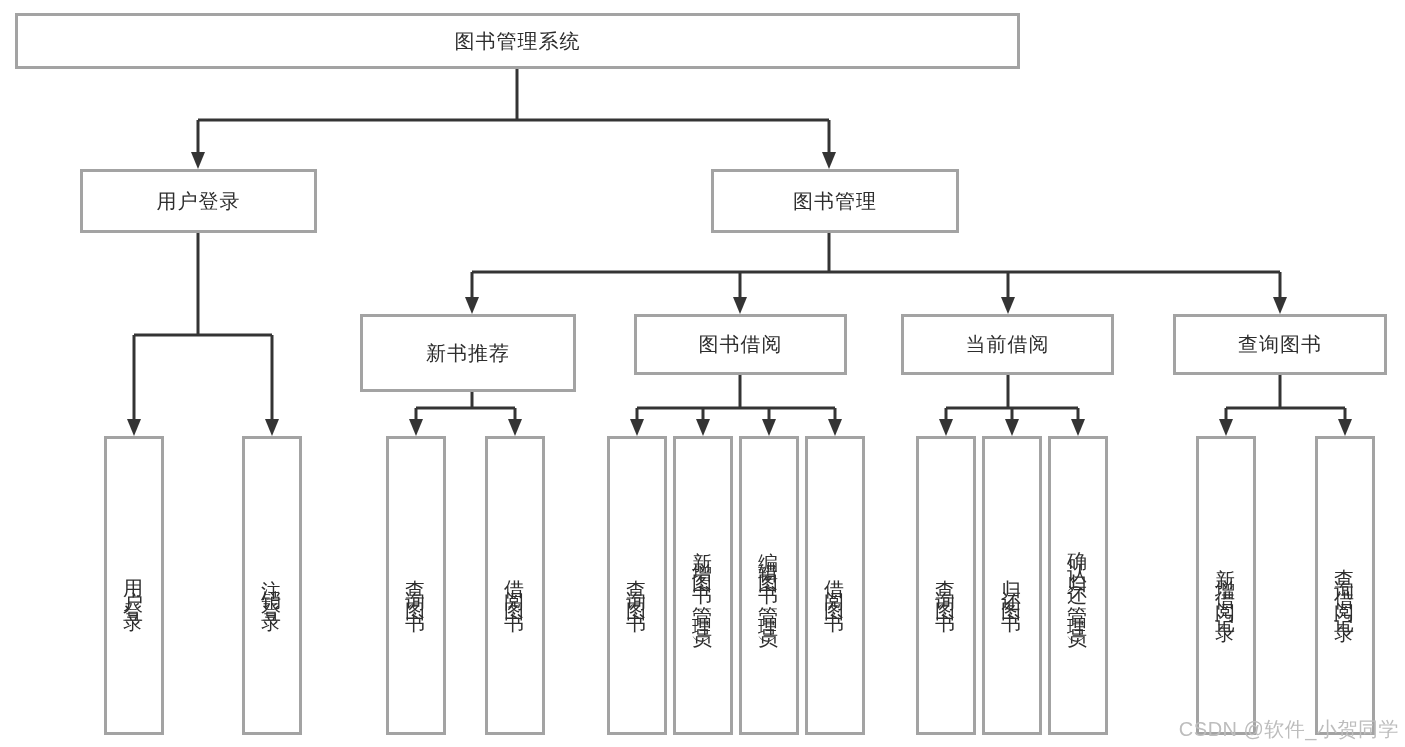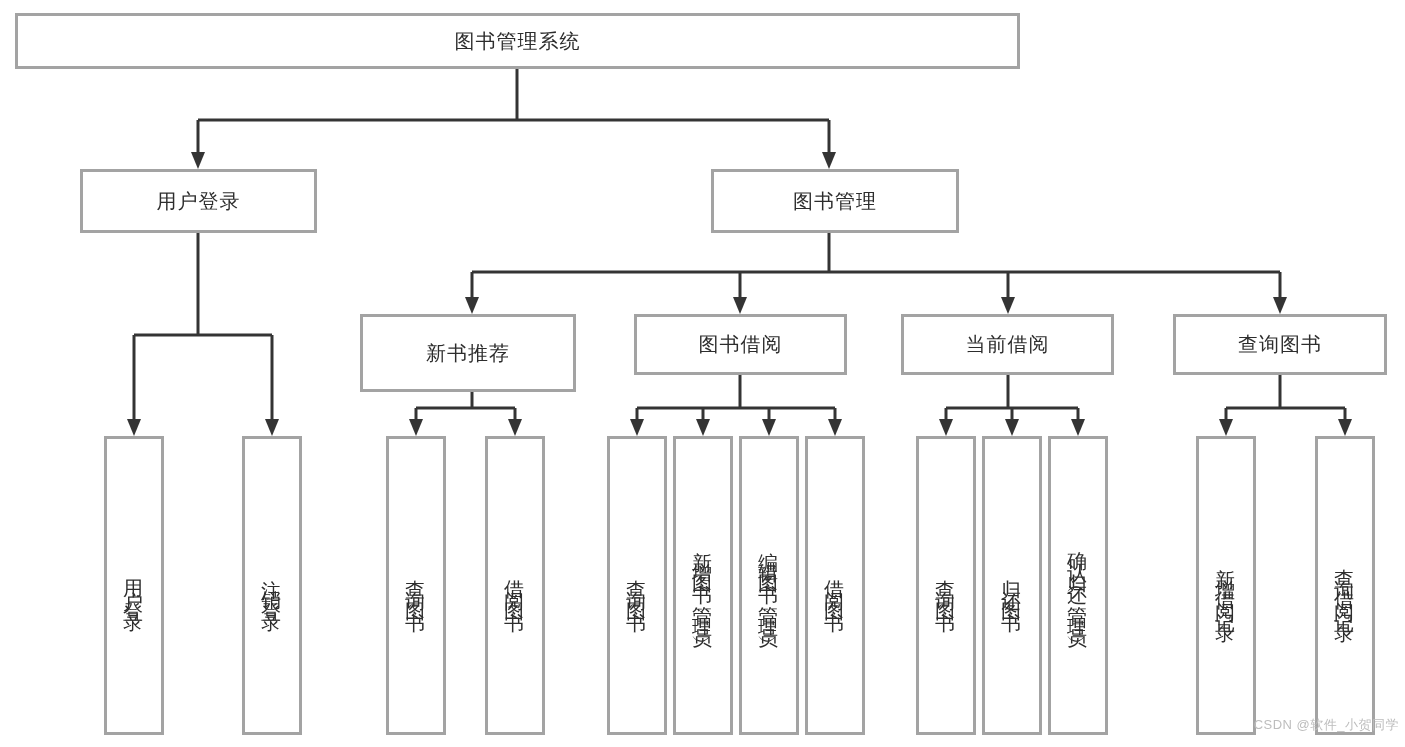--- a/index.html
+++ b/index.html
@@ -16,21 +16,21 @@
     color:#2d2d2d;z-index:2;
   }
   .box .lbl{font-size:20px;letter-spacing:1px;white-space:nowrap;}
   .leaf{width:60px;top:436px;height:299px;}
   .leaf .lbl{
     writing-mode:vertical-rl;text-orientation:mixed;
     font-size:20px;letter-spacing:11px;white-space:normal;
   }
   .watermark{
     position:absolute;top:716px;right:6px;z-index:5;
-    font-size:13px;color:#bdbdbd;letter-spacing:0.5px;white-space:nowrap;
+    font-size:20px;color:#bdbdbd;letter-spacing:0.5px;white-space:nowrap;
   }
 </style>
 </head>
 <body>
 
 <div class="canvas">
 
   <svg class="wires" width="1405" height="747" viewBox="0 0 1405 747">
 
     <g>

